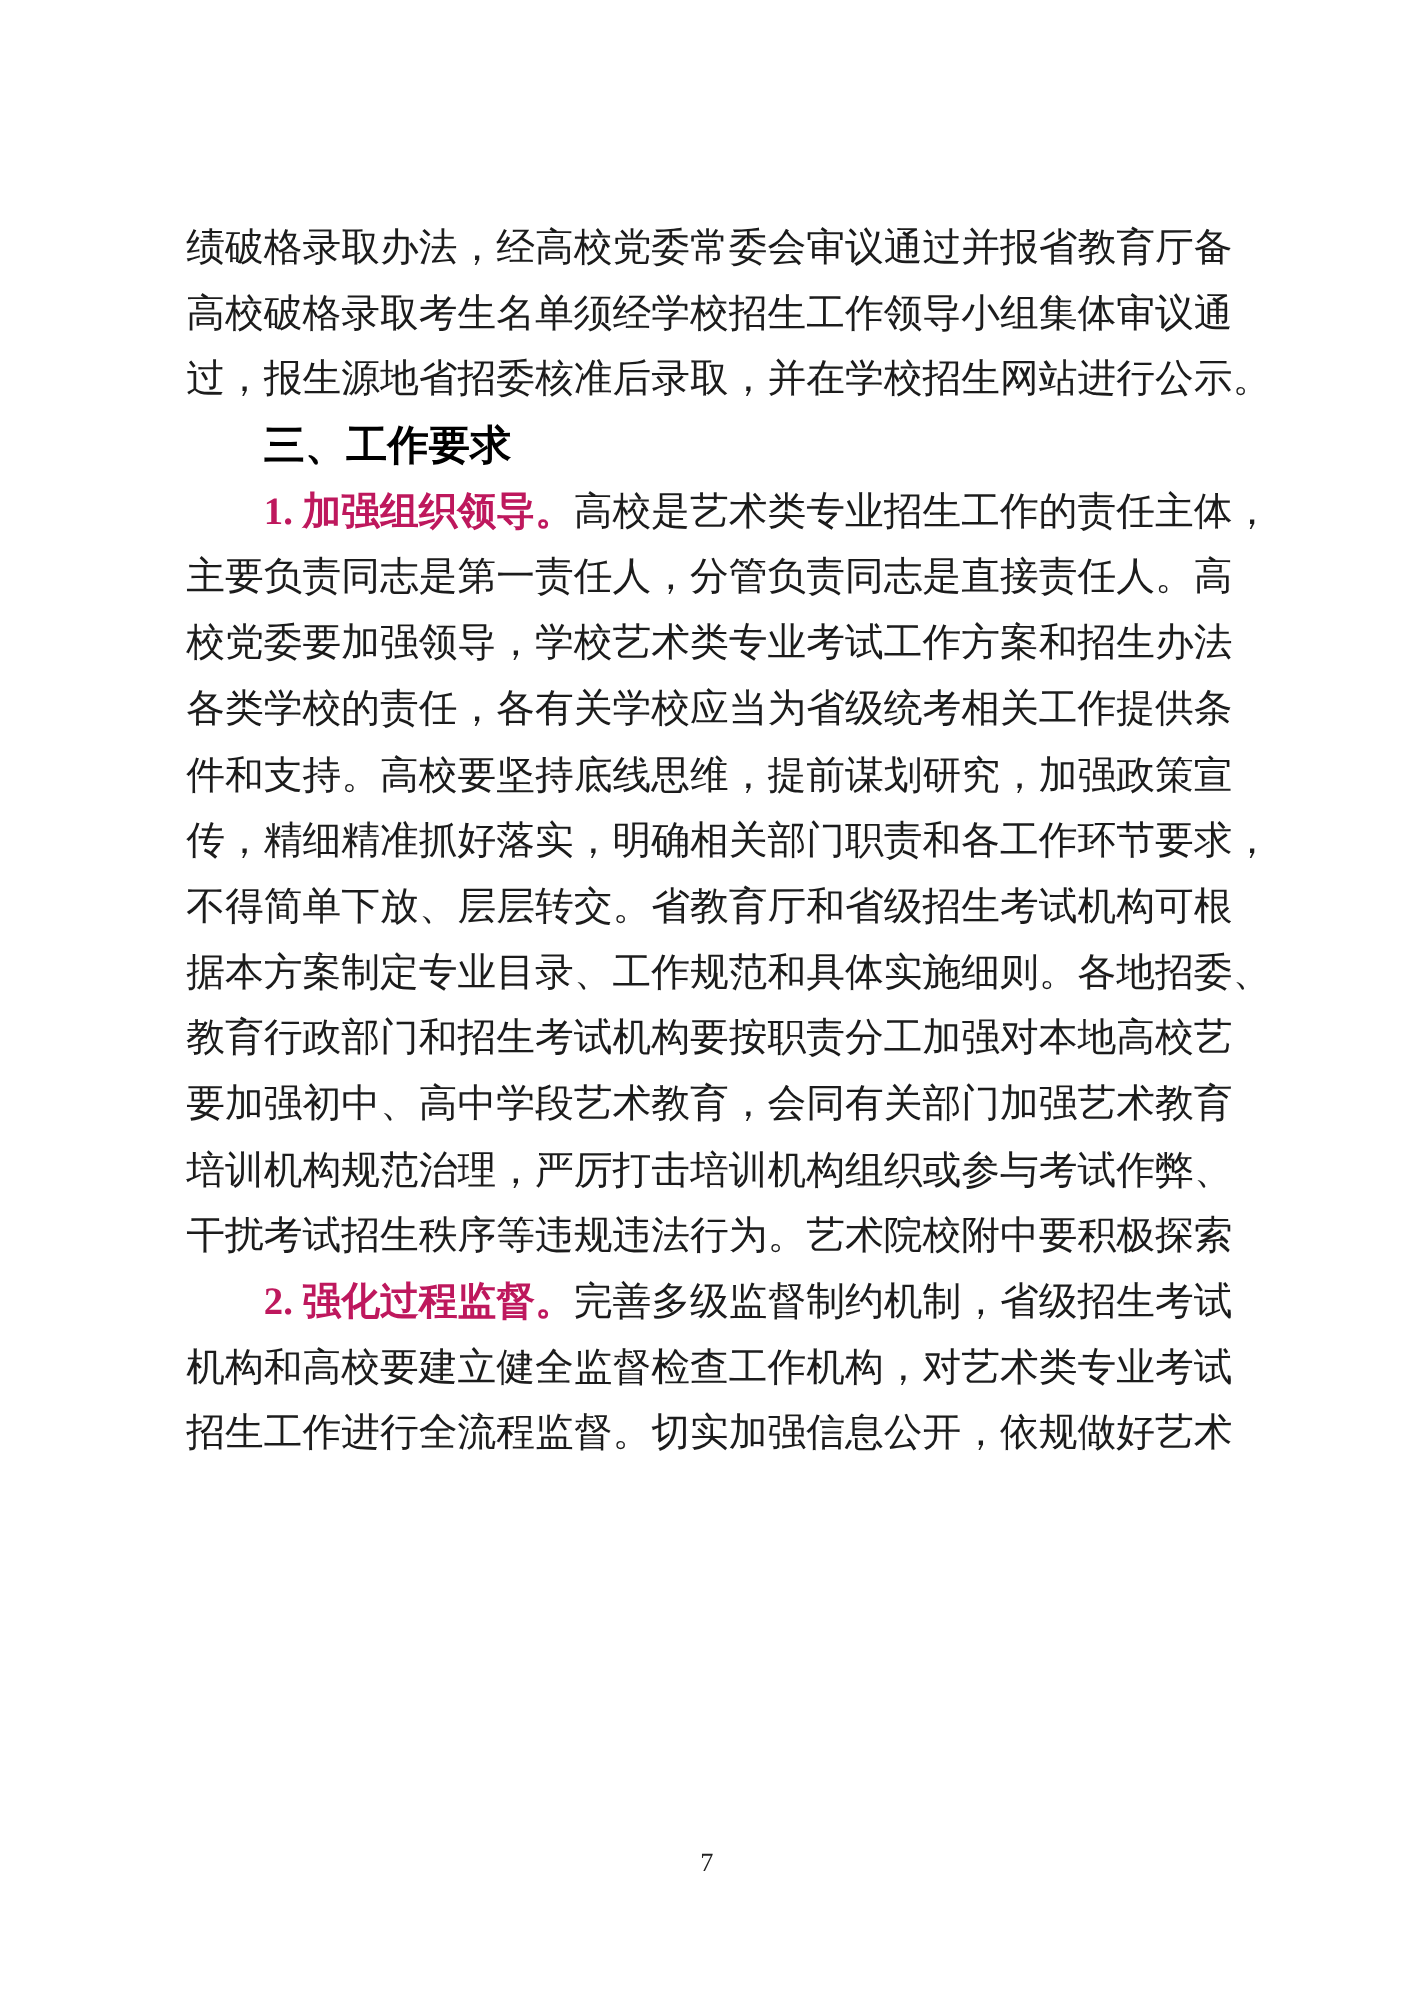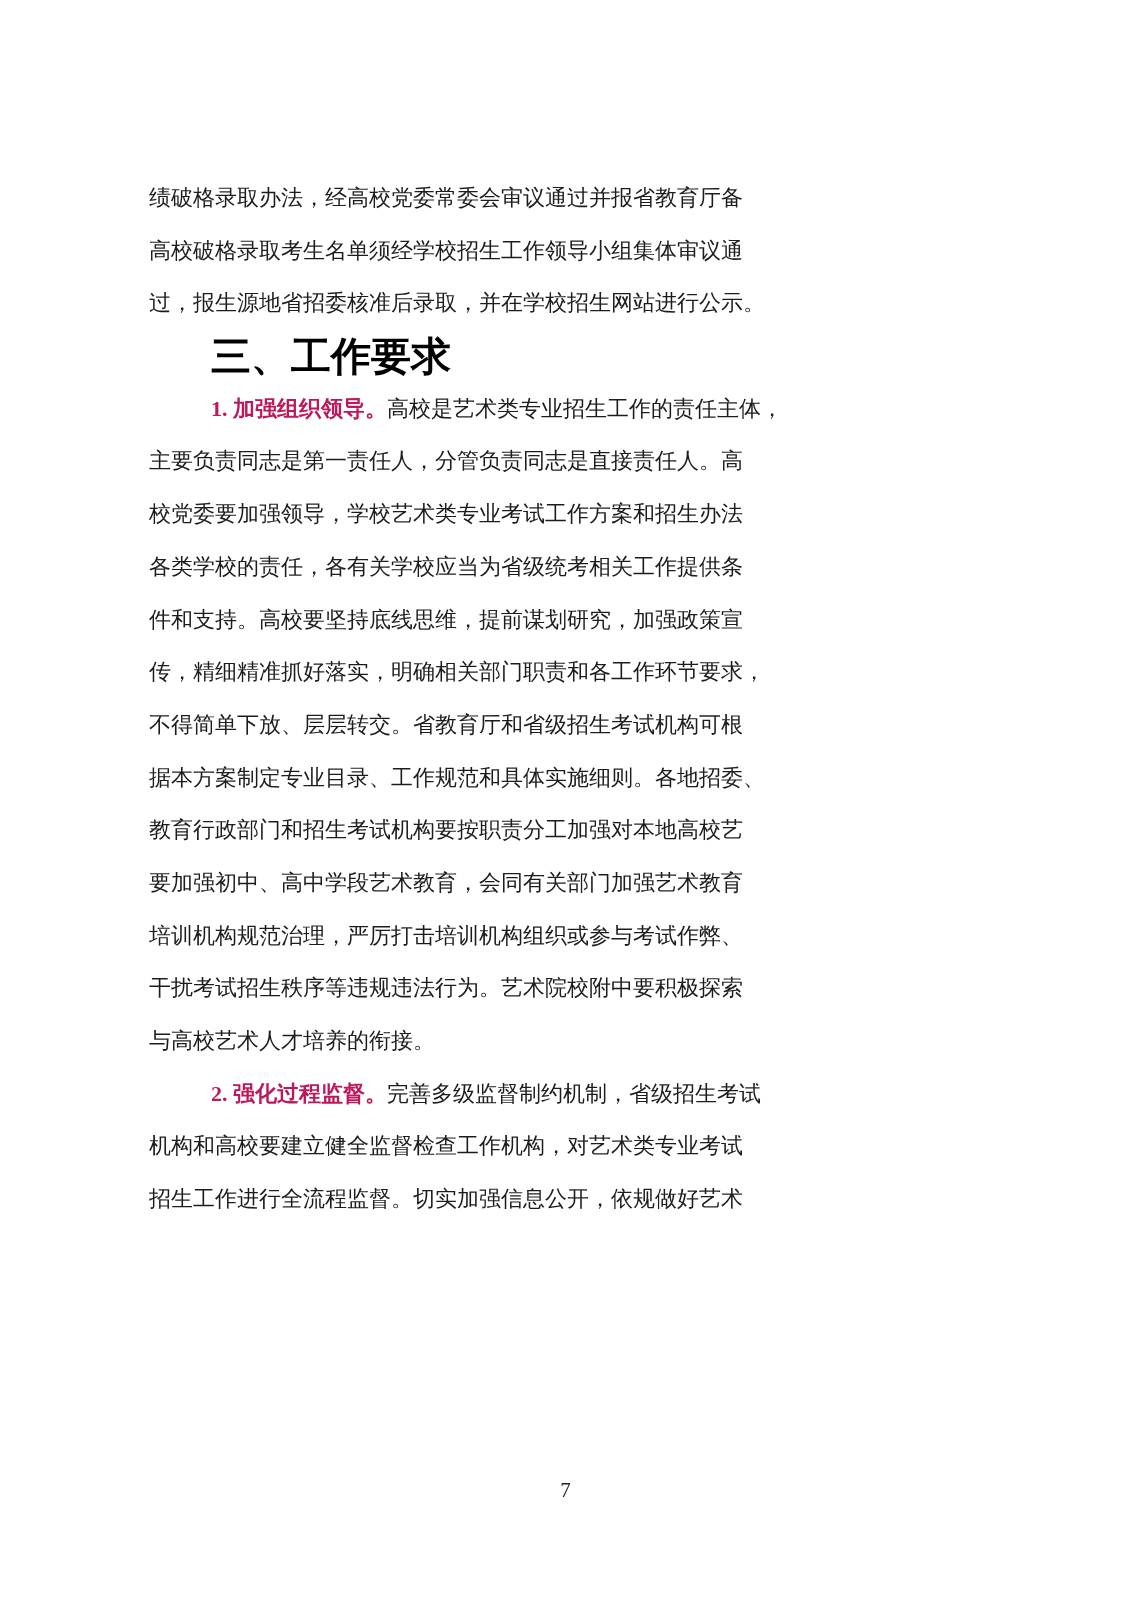--- a/index.html
+++ b/index.html
@@ -17,30 +17,30 @@
   }
   .text-block {
     position: absolute;
     left: 149px;
     top: 172px;
     width: 838px;
   }
   .line {
     height: 52.7px;
     line-height: 52.7px;
-    font-size: 22px;
+    font-size: 31px;
     color: #1c1c1c;
     white-space: nowrap;
     font-family: "Liberation Serif", "DejaVu Serif", serif;
   }
   .line.indent { padding-left: 62px; }
   .line.heading {
     font-family: "Liberation Sans", "DejaVu Sans", sans-serif;
     font-weight: 700;
-    font-size: 40px;
+    font-size: 33px;
     color: #000000;
   }
   .lead {
     font-weight: 700;
     color: #be185d;
   }
   .page-number {
     position: absolute;
     top: 1478px;
     left: 0;
@@ -65,19 +65,18 @@
       <div class="line"><span>校党委要加强领导，学校艺术类专业考试工作方案和招生办法</span></div>
       <div class="line"><span>各类学校的责任，各有关学校应当为省级统考相关工作提供条</span></div>
       <div class="line"><span>件和支持。高校要坚持底线思维，提前谋划研究，加强政策宣</span></div>
       <div class="line"><span>传，精细精准抓好落实，明确相关部门职责和各工作环节要求，</span></div>
       <div class="line"><span>不得简单下放、层层转交。省教育厅和省级招生考试机构可根</span></div>
       <div class="line"><span>据本方案制定专业目录、工作规范和具体实施细则。各地招委、</span></div>
       <div class="line"><span>教育行政部门和招生考试机构要按职责分工加强对本地高校艺</span></div>
       <div class="line"><span>要加强初中、高中学段艺术教育，会同有关部门加强艺术教育</span></div>
       <div class="line"><span>培训机构规范治理，严厉打击培训机构组织或参与考试作弊、</span></div>
       <div class="line"><span>干扰考试招生秩序等违规违法行为。艺术院校附中要积极探索</span></div>
-      <div class="line"><span>与高校艺术人才培养的衔接。</span></div>
       <div class="line indent"><span class="lead">2. 强化过程监督。</span><span>完善多级监督制约机制，省级招生考试</span></div>
       <div class="line"><span>机构和高校要建立健全监督检查工作机构，对艺术类专业考试</span></div>
       <div class="line"><span>招生工作进行全流程监督。切实加强信息公开，依规做好艺术</span></div>
     </div>
   <div class="page-number">7</div>
 </div>
 
 </body></html>

